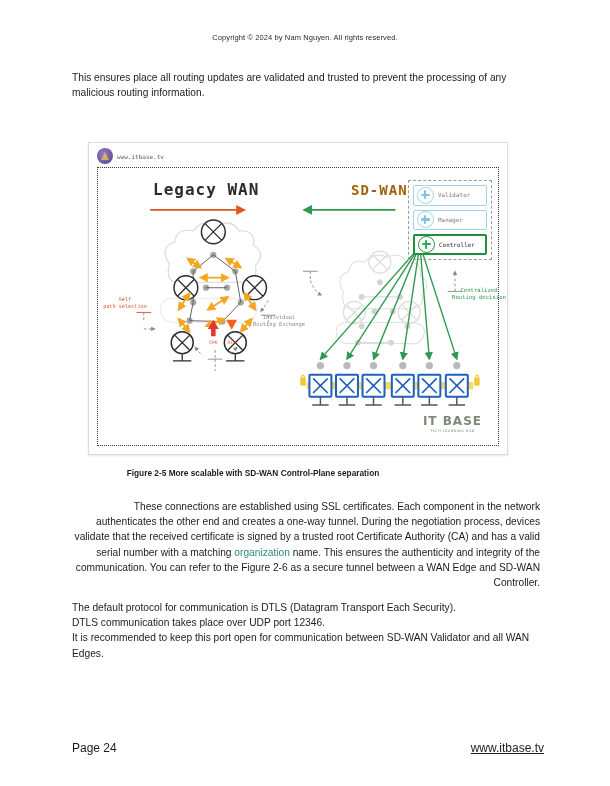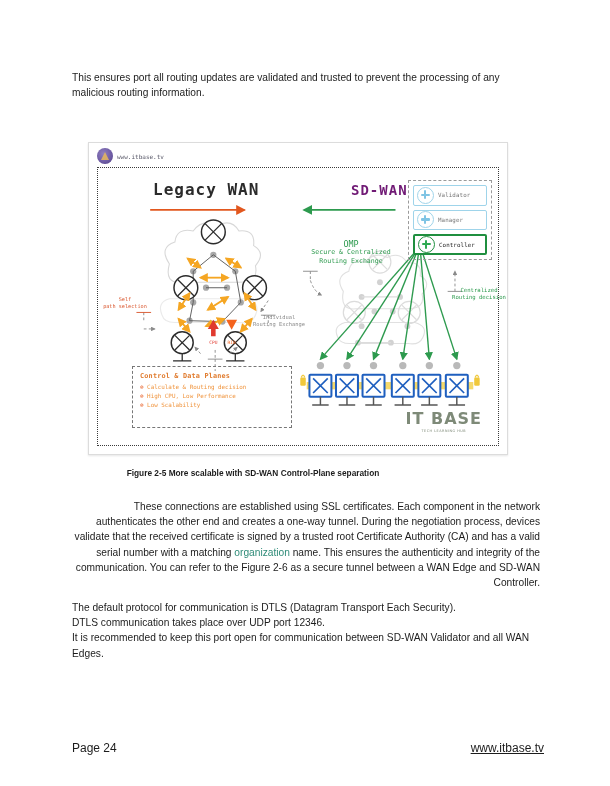--- a/index.html
+++ b/index.html
@@ -48,21 +48,21 @@
   .dotbox{
     position:absolute;left:8px;top:24px;right:8px;bottom:8px;
     border:1.4px dotted #3a3a3a;box-sizing:border-box;
   }
   .title-legacy{
     position:absolute;left:55px;top:12px;font-family:"DejaVu Sans Mono",monospace;
     font-size:16px;font-weight:bold;color:#2b2b2b;letter-spacing:1px;
   }
   .title-sdwan{
     position:absolute;left:253px;top:14px;font-family:"DejaVu Sans Mono",monospace;
-    font-size:14px;font-weight:bold;color:#701a75;letter-spacing:1px;
+    font-size:14px;font-weight:bold;color:#a16207;letter-spacing:1px;
   }
   .omp-label{
     position:absolute;left:198px;top:72px;width:110px;text-align:center;
     font-family:"DejaVu Sans Mono",monospace;font-size:6.6px;color:#2d9a4e;
     line-height:8.4px;
   }
   .omp-label .big{font-size:8.4px;display:block;}
   .ire-label{
     position:absolute;left:146px;top:146px;width:70px;text-align:center;
     font-family:"DejaVu Sans Mono",monospace;font-size:5.4px;color:#8a8a8a;
@@ -113,37 +113,38 @@
   }
   .ctrl-item.active .glyph:after{background:#2faa52;}
   .ctrl-item .lbl{
     font-family:"DejaVu Sans Mono",monospace;font-size:5.8px;color:#777;letter-spacing:.1px;
   }
   .ctrl-item.active .lbl{color:#1c1c1c;}
   .itbase-logo{
     position:absolute;right:16px;bottom:12px;text-align:center;
     font-family:"DejaVu Sans",sans-serif;color:#7e8a78;
   }
-  .itbase-logo .l1{font-size:16px;font-weight:bold;letter-spacing:1px;}
+  .itbase-logo .l1{font-size:12px;font-weight:bold;letter-spacing:1px;}
   .itbase-logo .l2{font-size:3.4px;letter-spacing:.5px;margin-top:1px;}
   .footer{
     position:absolute;left:72px;right:66px;top:738px;height:20px;
     display:flex;justify-content:space-between;align-items:center;
     font-size:12px;color:#1c1c1c;
   }
   .footer .link{color:#1c1c1c;text-decoration:underline;}
   svg.diag{position:absolute;left:0;top:0;width:100%;height:100%;overflow:visible;}
 </style>
 </head>
 <body>
 
 <div class="page">
 
-
-  <div class="body-col p1">This ensures port all routing updates are validated and trusted to prevent the processing of any malicious routing information.</div>
+  <div class="copyright">Copyright © 2024 by Nam Nguyen. All rights reserved.</div>
+
+  <div class="body-col p1">This ensures place all routing updates are validated and trusted to prevent the processing of any malicious routing information.</div>
 
   <div class="figure">
 
     <div class="fig-logo">
       <span class="badge"></span>
       <span class="txt">www.itbase.tv</span>
     </div>
 
     <div class="dotbox">
 
@@ -340,46 +341,26 @@
       <div class="self-label">
         <span>Self</span><br>
         <span>path selection</span>
       </div>
 
       <div class="ire-label">
         <span>Individual</span><br>
         <span>Routing Exchange</span>
       </div>
 
-      <div class="omp-label">
-        <span class="big">OMP</span>
-        <span>Secure &amp; Centralized</span><br>
-        <span>Routing Exchange</span>
-      </div>
 
       <div class="crd-label">
         <span>Centralized</span><br>
         <span>Routing decision</span>
       </div>
 
-      <div class="legendbox">
-        <div class="lh">Control &amp; Data Planes</div>
-        <div class="li">
-          <span class="mk">⊗</span>
-          <span>Calculate &amp; Routing decision</span>
-        </div>
-        <div class="li">
-          <span class="mk">⊗</span>
-          <span>High CPU, Low Performance</span>
-        </div>
-        <div class="li">
-          <span class="mk">⊗</span>
-          <span>Low Scalability</span>
-        </div>
-      </div>
 
       <div class="ctrl-panel">
         <div class="ctrl-item">
           <span class="glyph"></span>
           <span class="lbl">Validator</span>
         </div>
         <div class="ctrl-item">
           <span class="glyph"></span>
           <span class="lbl">Manager</span>
         </div>

